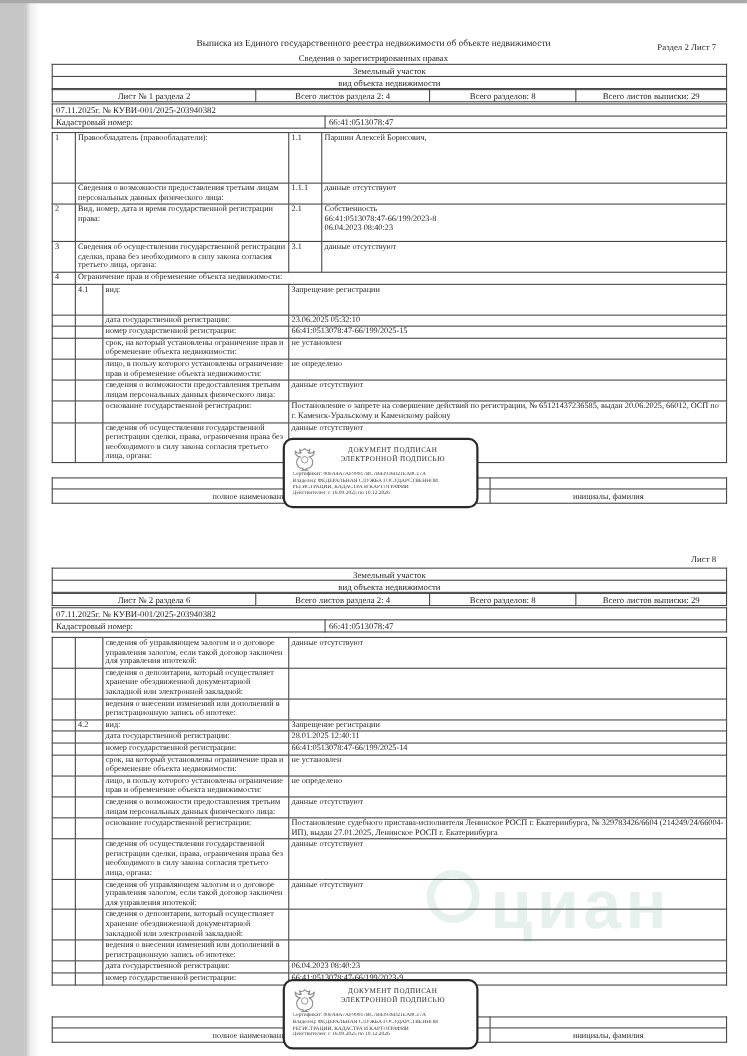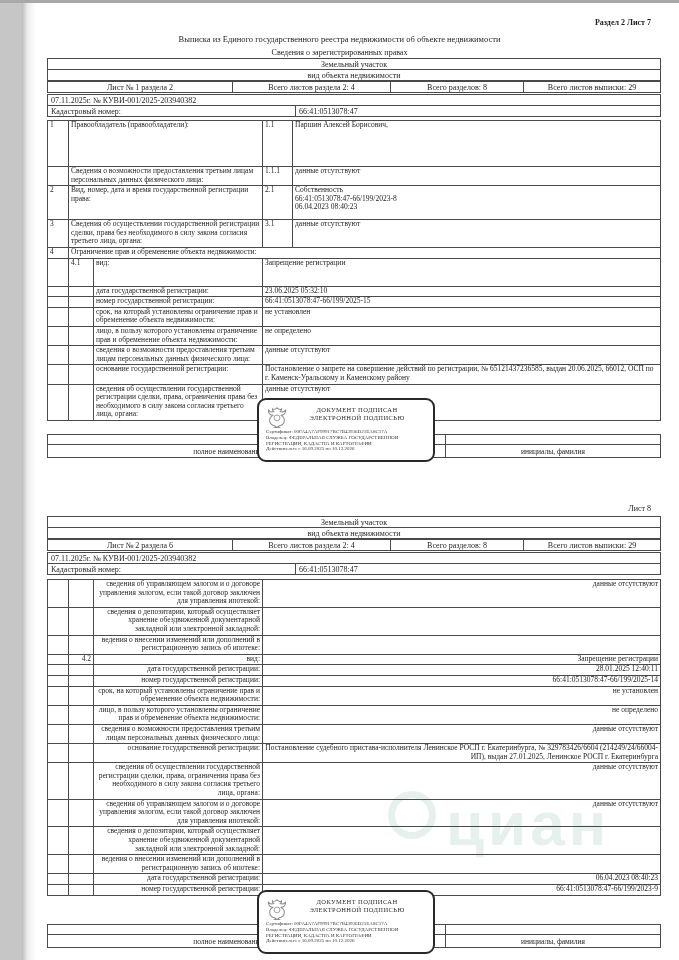--- a/index.html
+++ b/index.html
@@ -70,21 +70,21 @@
 
 <div class="scan-edge-left"></div>
 <div class="scan-edge-shade"></div>
 <div class="scan-edge-top"></div>
 
 <div class="watermark">
   <div class="wm-ring"></div>
   <div class="wm-text">циан</div>
 </div>
 
-<div class="abs right-label" style="top:18px;right:28px;font-weight:bold;">Раздел 2 Лист 7</div>
+<div class="abs right-label" style="top:38px;right:28px;">Раздел 2 Лист 7</div>
 <div class="abs doc-title" style="top:34px;left:0;">Выписка из Единого государственного реестра недвижимости об объекте недвижимости</div>
 <div class="abs doc-subtitle" style="top:48px;left:0;">Сведения о зарегистрированных правах</div>
 
 <table class="box-table" style="top:58px;">
   <tbody>
       <tr class="h11">
         <td class="center">Земельный участок</td>
       </tr>
   <tr class="h11">
         <td class="center">вид объекта недвижимости</td>
@@ -288,21 +288,21 @@
       <tr class="h11">
         <td colspan="2">07.11.2025г. № КУВИ-001/2025-203940382</td>
       </tr>
   <tr class="h11">
     <td>Кадастровый номер:</td>
     <td>66:41:0513078:47</td>
   </tr>
 </tbody>
   </table>
 
-<table class="main-table" style="top:579px;text-align:right;">
+<table class="main-table" style="top:579px;">
   <colgroup>
       <col style="width:21px">
       <col style="width:25px">
       <col style="width:169px">
       <col style="width:30px">
       <col>
     </colgroup>
   <tbody>
       <tr style="height: 26px;">
         <td class="numcell"></td>

